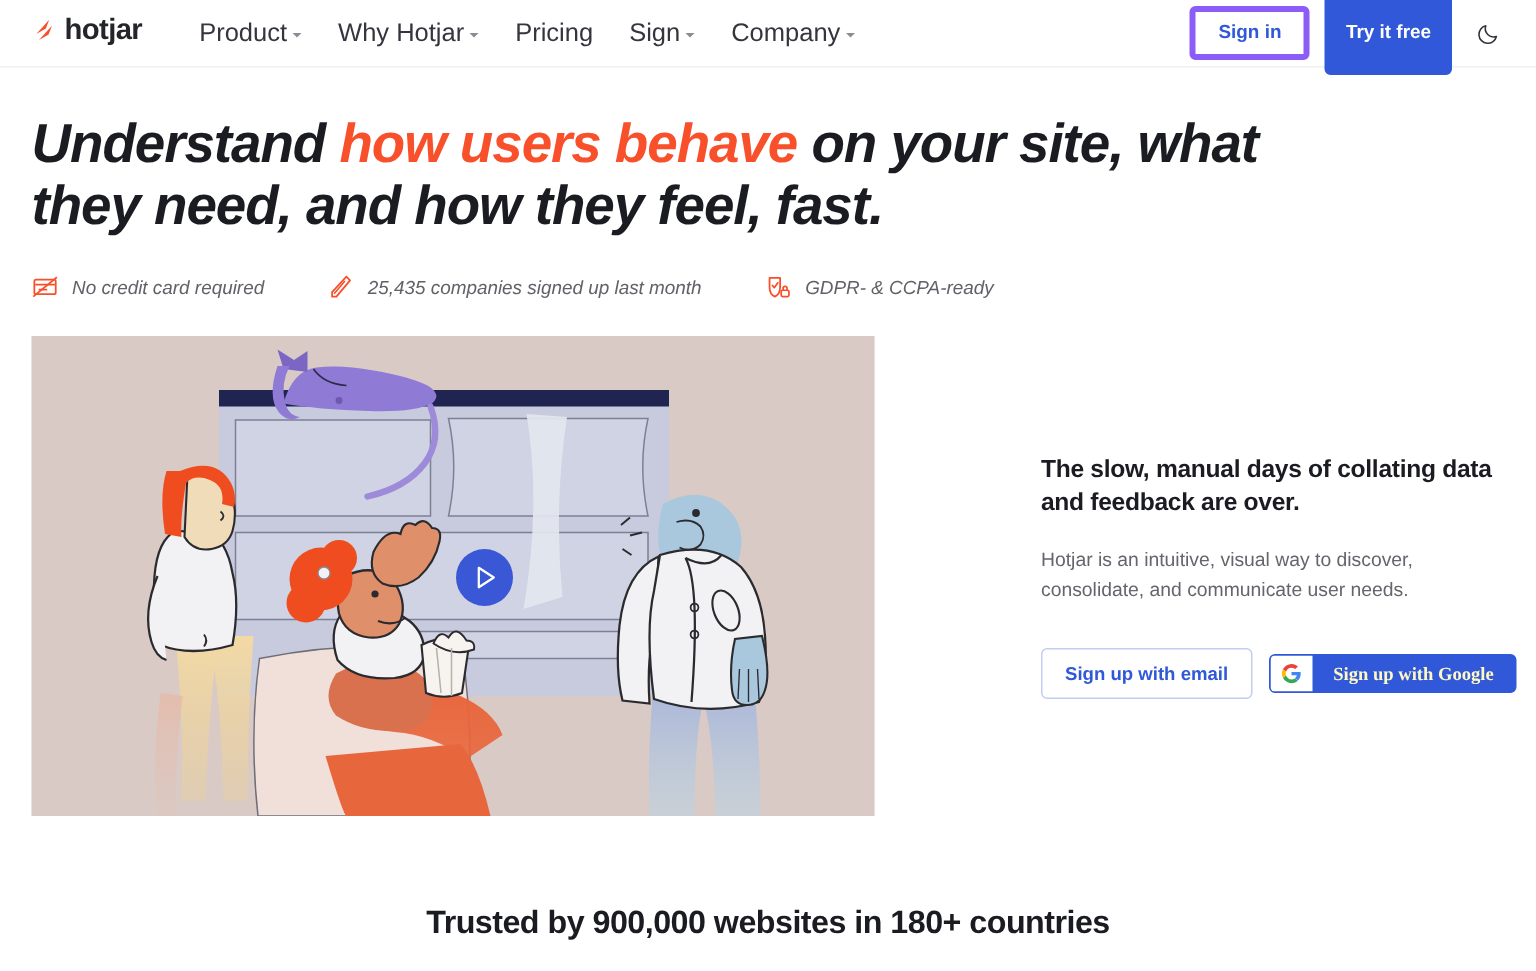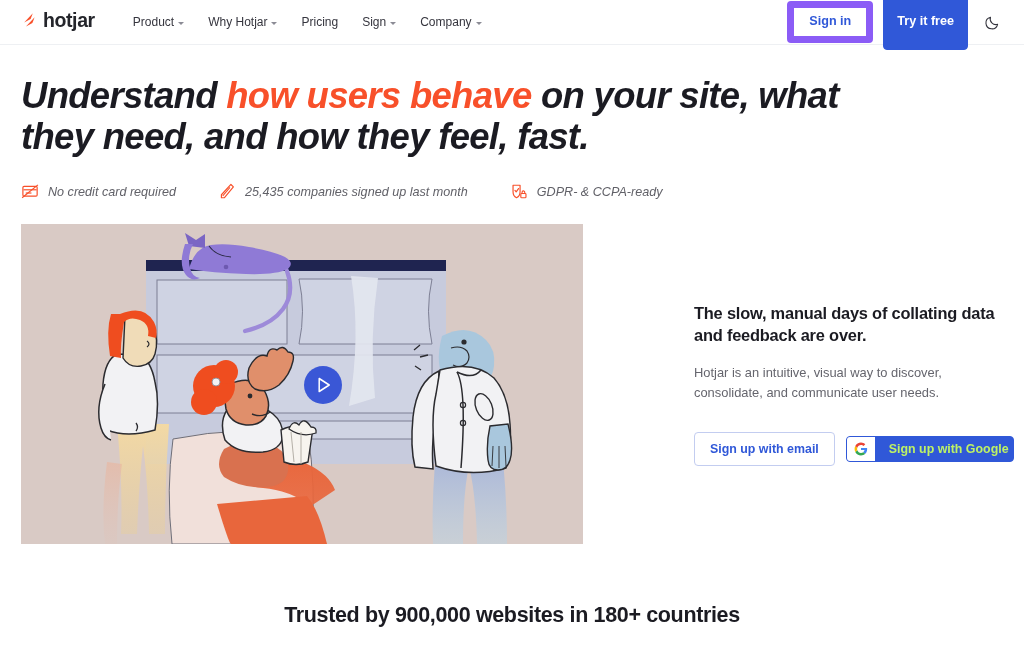--- a/index.html
+++ b/index.html
@@ -39,21 +39,21 @@
   }
   .nav {
     display: flex;
     align-items: center;
     gap: 0px;
   }
   .nav-item {
     display: flex;
     align-items: center;
     gap: 4px;
-    font-size: 12px;
+    font-size: 17px;
     color: #35353e;
     padding: 6px 12px;
     cursor: pointer;
     white-space: nowrap;
   }
   .caret {
     width: 0; height: 0;
     border-left: 3.2px solid transparent;
     border-right: 3.2px solid transparent;
     border-top: 3.6px solid #8b8b95;
@@ -63,21 +63,21 @@
     margin-left: auto;
     display: flex;
     align-items: center;
     gap: 10px;
   }
   .btn-signin {
     font-size: 12.6px;
     font-weight: 700;
     color: #3058d8;
     background: #fff;
-    border: 7px solid #8b5cf6;
+    border: 4px solid #8b5cf6;
     border-radius: 4px;
     padding: 6px 15px;
     cursor: pointer;
     line-height: 1.25;
   }
   .btn-try {
     font-size: 12.6px;
     font-weight: 700;
     color: #fff;
     background: #3058d8;
@@ -192,28 +192,29 @@
   }
   .g-tile {
     background: #fff;
     width: 28px;
     display: flex;
     align-items: center;
     justify-content: center;
     flex: 0 0 28px;
   }
   .btn-google-label {
-    color: #bef264;
+    color: #fef9c3;
     font-size: 12.4px;
     font-weight: 700;
     padding: 4px 14px;
     white-space: nowrap;
     display: flex;
     align-items: center;
     line-height: 1.3;
+    font-family: Liberation Serif, serif;
   }
 
   
   .trusted {
     margin-top: 59px;
     text-align: center;
     font-size: 21.5px;
     font-weight: 700;
     color: #1b1b22;
     letter-spacing: -0.35px;

